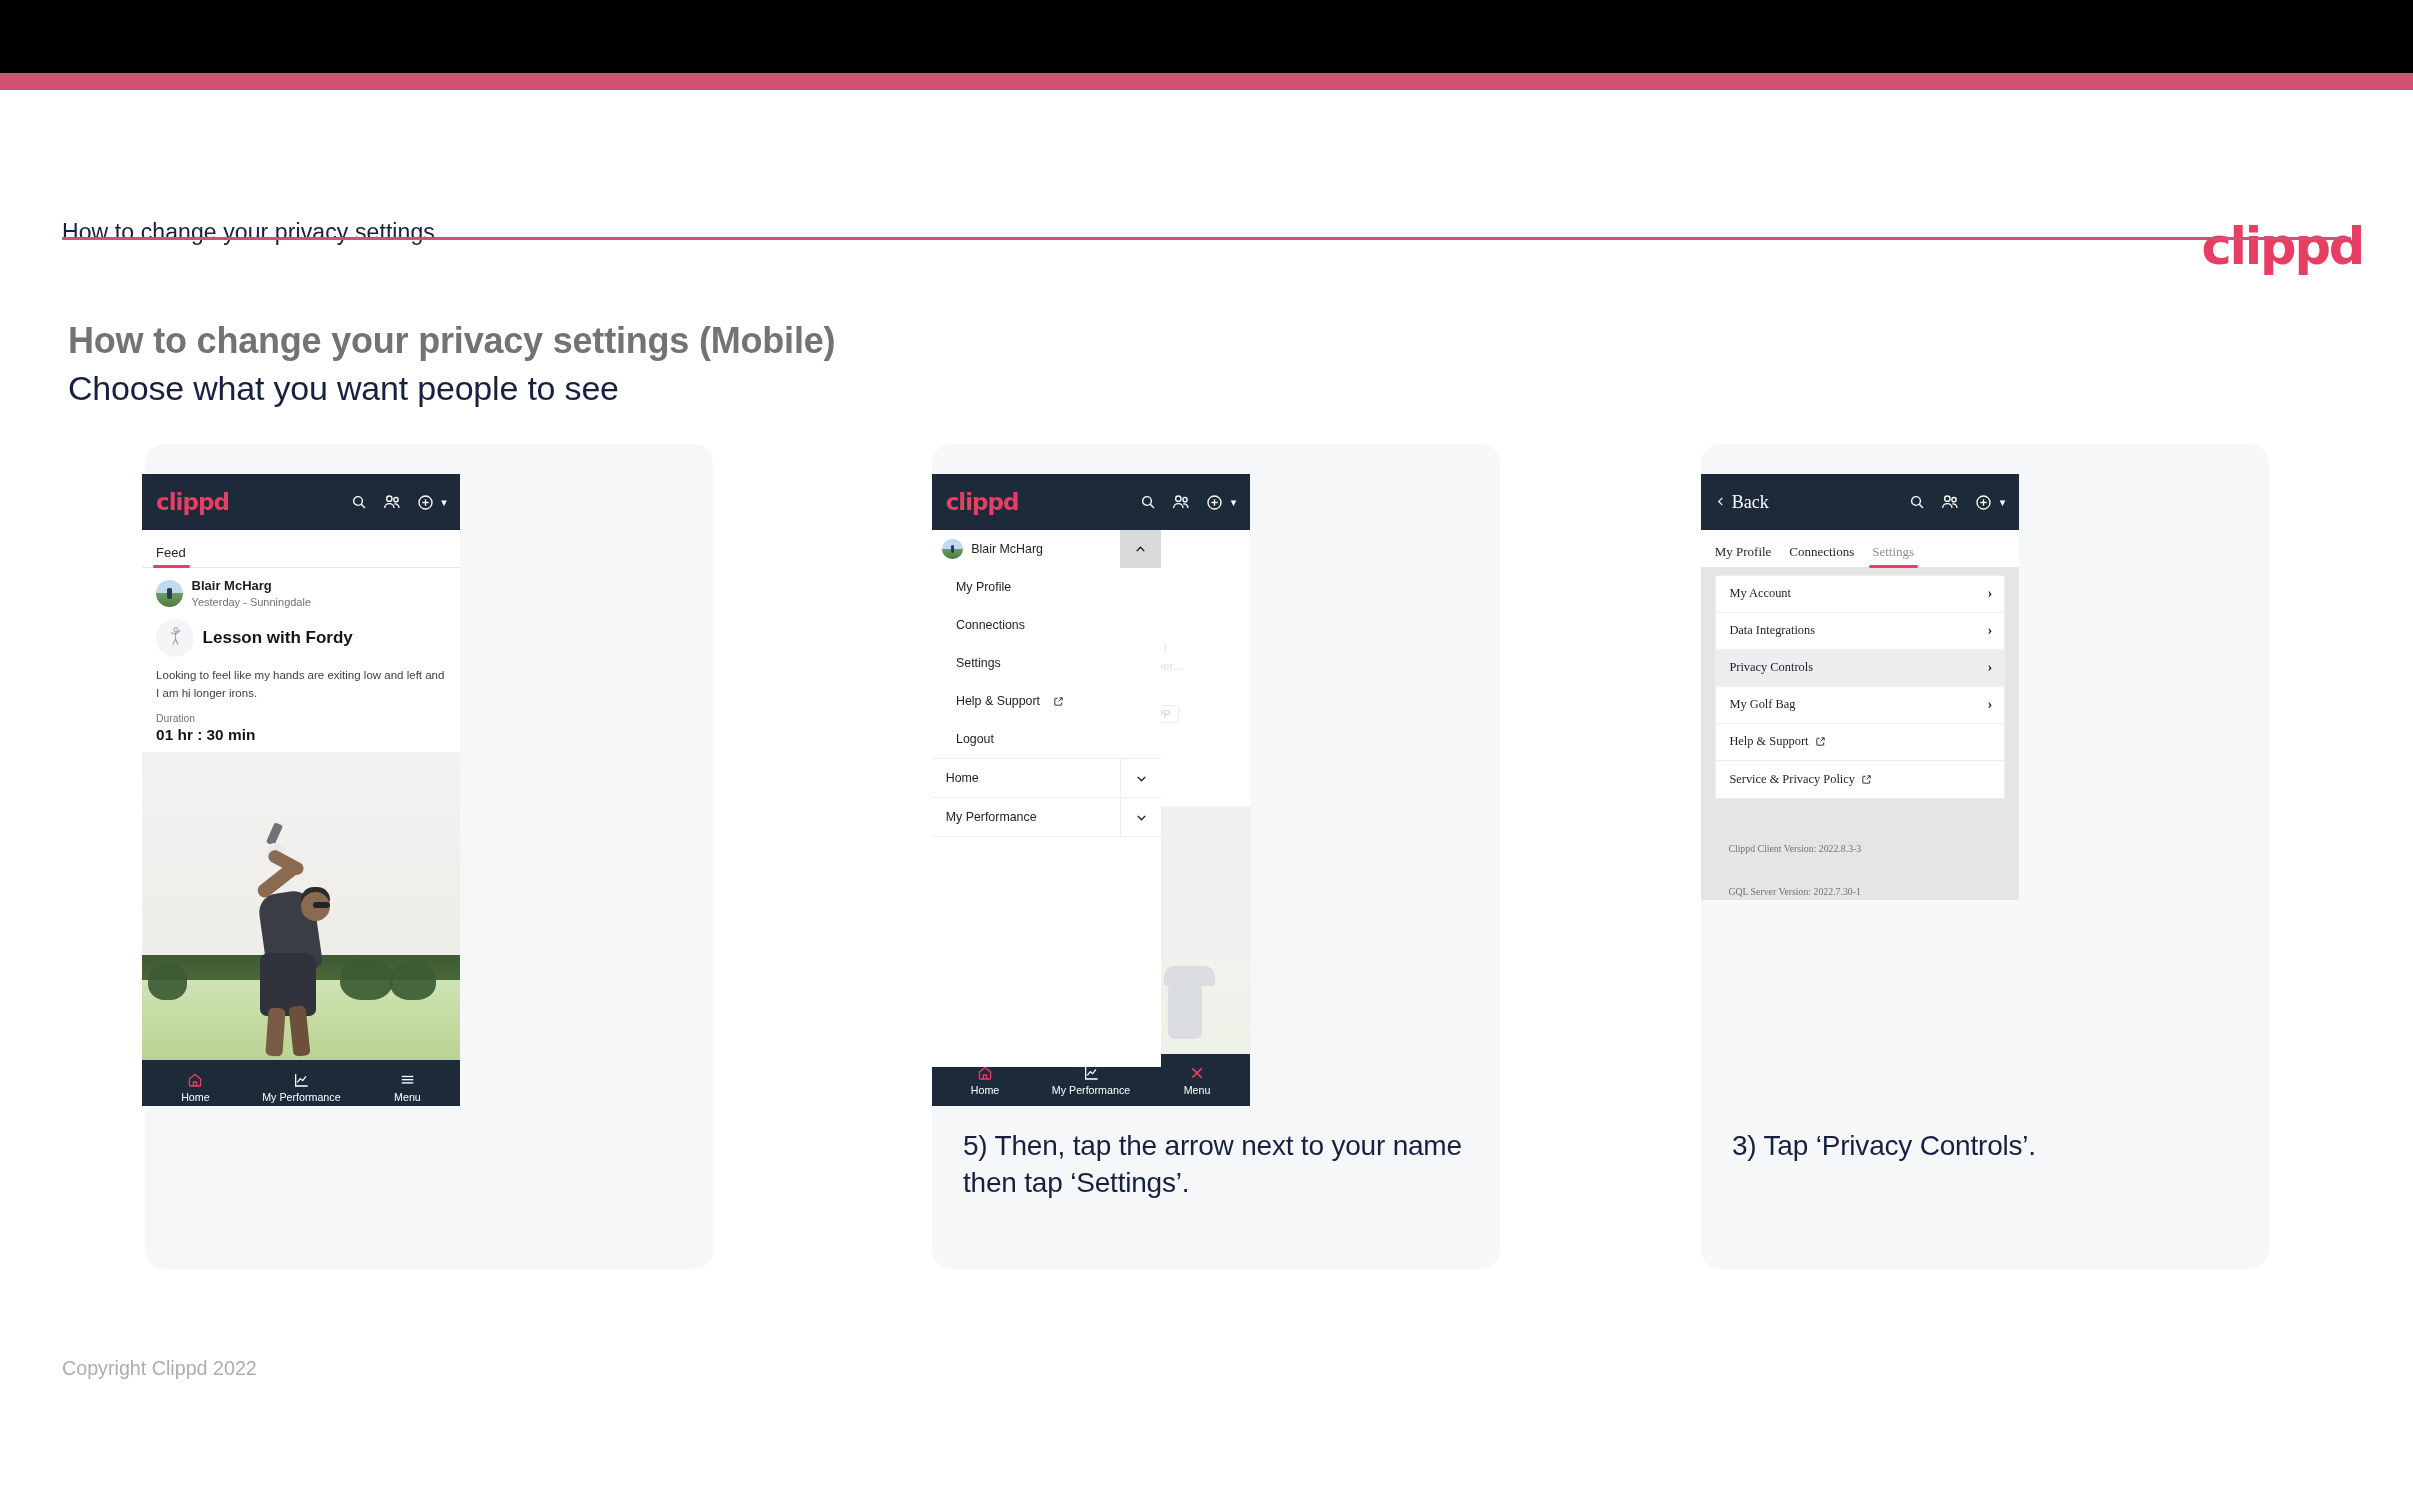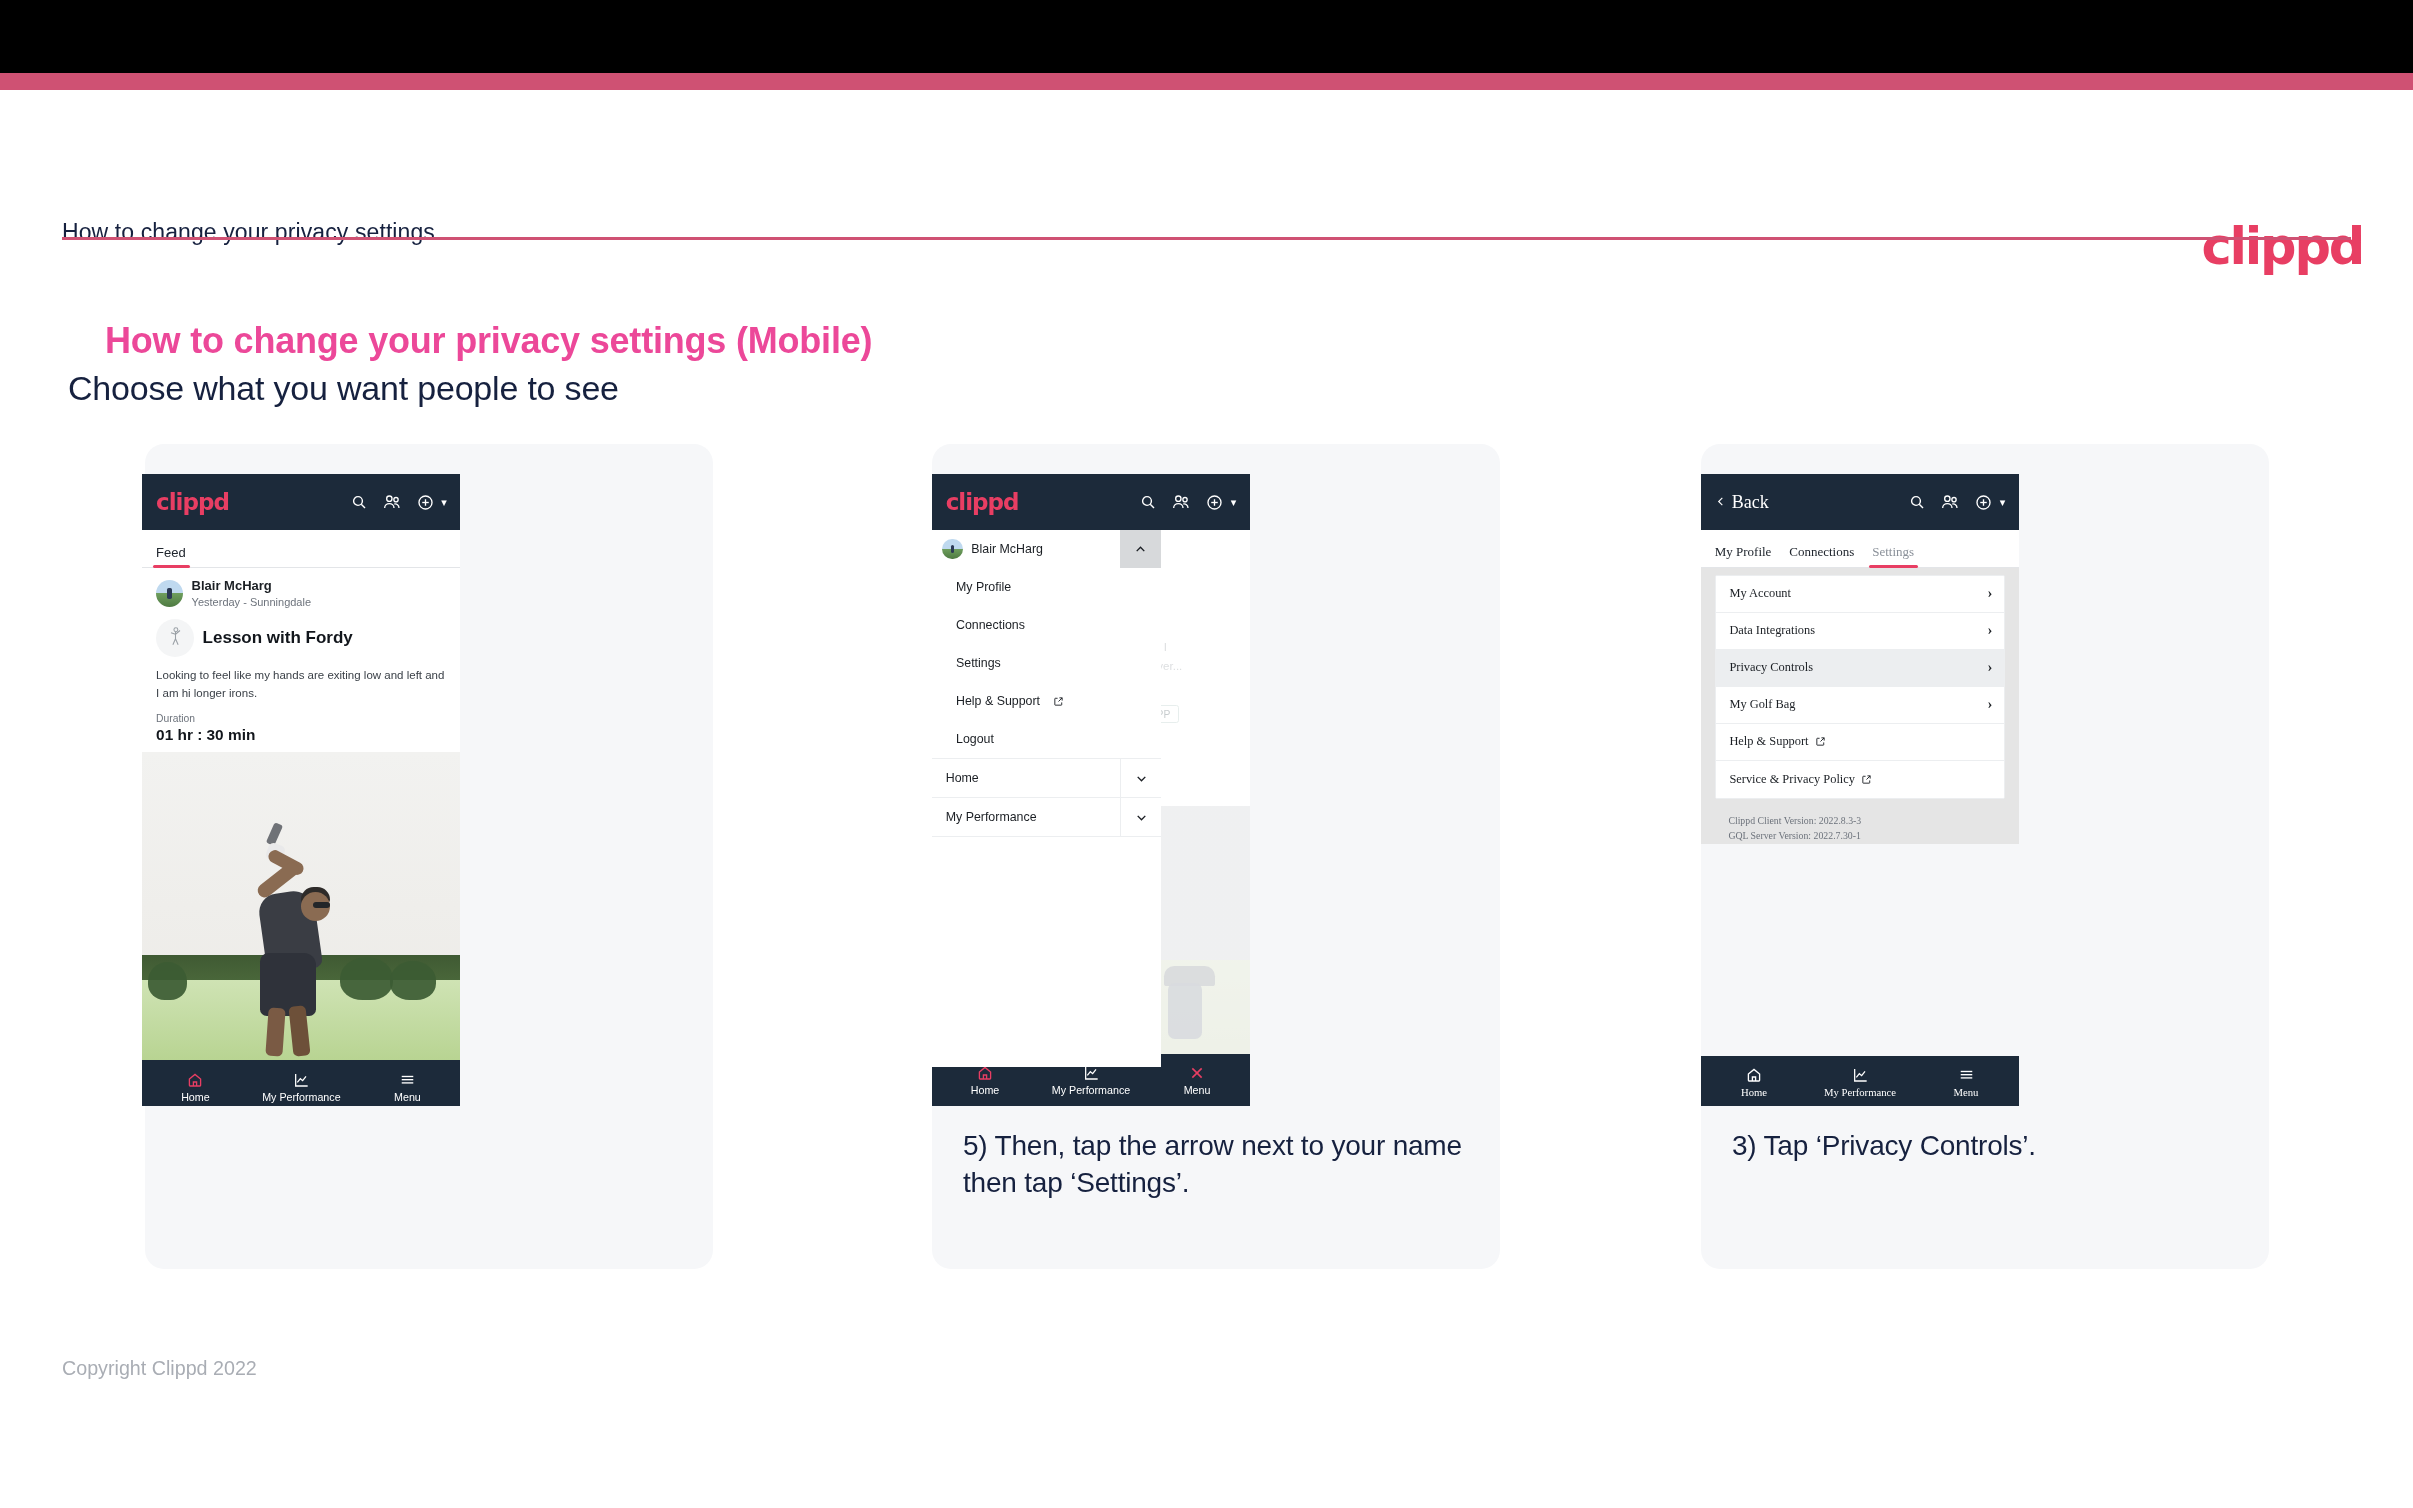--- a/index.html
+++ b/index.html
@@ -28,21 +28,21 @@
     letter-spacing: -2.2px; font-family: "DejaVu Sans", sans-serif;
   }
   .header-rule {
     position: absolute; left: 62px; top: 237px; width: 2289px; height: 2.6px;
     background: #cf5173;
   }
 
   
   .page-title {
     position: absolute; left: 68px; top: 320px;
-    font-size: 36px; font-weight: bold; color: #ec4899; letter-spacing: -0.2px; margin-left: 37px;
+    font-size: 36px; font-weight: bold; color: #737373; letter-spacing: -0.2px;
   }
   .page-subtitle {
     position: absolute; left: 68px; top: 369px;
     font-size: 34px; font-weight: normal; color: #16213f; letter-spacing: -0.2px;
   }
 
   
   .cards { position: absolute; left: 0; top: 444px; width: 2413px; height: 838px; }
   .card {
     position: absolute; top: 0; width: 568px; height: 825px;
@@ -204,21 +204,21 @@
   .set-row {
     height: 37px; display:flex; align-items:center;
     padding: 0 12px 0 13.7px; font-size:12.4px; color:#1b1f24;
     border-bottom:0.9px solid #eceef0;
   }
   .set-row:last-child { border-bottom:none; }
   .set-row.hl { background:#eceef0; }
   .set-row .r-caret { margin-left:auto; font-size:14.5px; color:#1b1f24; font-weight:bold; }
   .set-ext { margin-left:6px; display:inline-flex; }
   .versions { padding: 15.4px 13.7px 0 13.7px; }
-  .ver-line { font-size: 9.8px; color:#6d737c; line-height:1.5; }
+  .ver-line { font-size: 9.8px; color:#6d737c; line-height:1.5;margin-top:28px; }
   .blank-fill { background:#f6f7f9; }
 
   
   .footer {
     position:absolute; left: 62px; top: 1357px;
     font-size: 19.7px; color:#a9adb4;
   }
 </style>
 </head>
 <body>

